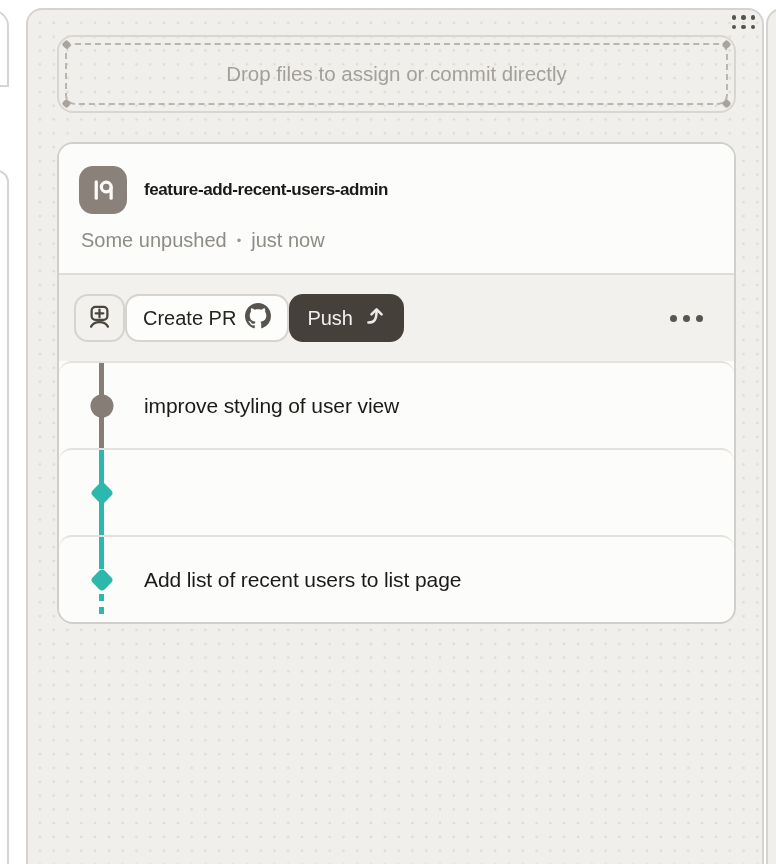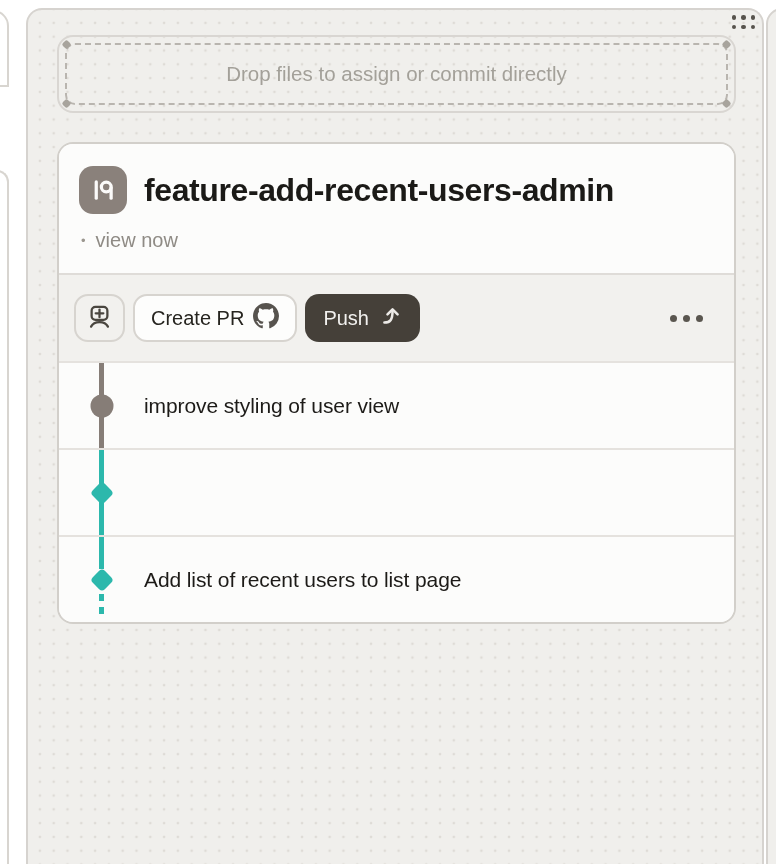--- a/index.html
+++ b/index.html
@@ -76,35 +76,35 @@
     overflow:hidden;
   }
   .card-header { padding:22px 20px 21px 20px; background:#fcfcfb; cursor:pointer; }
   .card-header-row { display:flex; align-items:center; }
   .branch-badge {
     width:48px; height:48px; flex:0 0 48px;
     background:#8a817b; border-radius:14px;
     display:flex; align-items:center; justify-content:center;
   }
   .branch-title {
-    margin-left:17px; font-size:32px; font-weight:700;
+    margin-left:17px; font-size:17px; font-weight:700;
     color:#1b1a17; letter-spacing:-0.4px;
     white-space:nowrap; overflow:hidden; text-overflow:ellipsis;
   }
   .card-subline {
     margin-top:15px; padding-left:2px;
     display:flex; align-items:center; gap:10px;
     color:#8f8b85; font-size:20px;
   }
   .subline-dot { font-size:13px; line-height:1; color:#9b978f; }
 
   
   .card-toolbar {
     height:88px; background:#f2f1ee; border-top:2px solid #dfdcd8;
-    display:flex; align-items:center; padding:0 27px 0 15px; gap:8px;
+    display:flex; align-items:center; padding:0 27px 0 15px; gap:0;
   }
   .tb-btn {
     height:48px; border:2px solid #d7d4cf; border-radius:14px;
     display:flex; align-items:center; justify-content:center;
     cursor:pointer; background:transparent;
     font-family:inherit;
   }
   .icon-btn { width:51px; }
   .create-pr-btn { background:#fdfdfc; padding:0 16px; gap:9px; font-size:20px; color:#26241f; font-weight:500; }
   .push-btn { background:#454039; border:none; padding:8px 18px; gap:11px; font-size:20px; color:#f2f1ef; font-weight:500; }
@@ -114,20 +114,21 @@
     background:none; border:none;
   }
   .menu-btn i { width:7px; height:7px; border-radius:50%; background:#5a564f; }
 
   
   .commit-row {
     position:relative; height:87px; background:#fcfcfb;
     border-top:2px solid #e5e2de;
     display:flex; align-items:center; padding-left:85px;
     cursor:pointer;
+    border-radius:13px;
   }
   .commit-title { font-size:21px; color:#1d1b18; letter-spacing:-0.1px; }
   .rail { position:absolute; left:40px; top:0; bottom:0; width:5px; background:var(--rail-color); }
   .rail-dotted { display:none; }
   .tail-dotted .rail { bottom:auto; height:32px; }
   .tail-dotted .rail-dotted {
     display:block; position:absolute; left:40px; width:5px;
     top:57px; bottom:2px;
     background:repeating-linear-gradient(to bottom, var(--rail-color) 0 7px, transparent 7px 13px);
   }
@@ -175,22 +176,23 @@
         <div class="branch-badge">
           <svg width="30" height="30" viewBox="0 0 24 24" fill="none" stroke="#fbfaf9" stroke-width="2.6" stroke-linecap="round">
             <line x1="6.6" y1="5.5" x2="6.6" y2="18.5"></line>
             <circle cx="14.6" cy="9.6" r="3.9"></circle>
             <line x1="18.5" y1="10.2" x2="18.5" y2="18.5"></line>
           </svg>
         </div>
         <div class="branch-title">feature-add-recent-users-admin</div>
       </div>
       <div class="card-subline">
+        <span>Some unpushed</span>
         <span class="subline-dot">•</span>
-        <span>view now</span>
+        <span>just now</span>
       </div>
     </div>
 
     <div class="card-toolbar">
 
       <button class="tb-btn icon-btn">
         <span>
           <svg width="27" height="27" viewBox="0 0 24 24" fill="none" stroke="#4a463f" stroke-width="2" stroke-linecap="round" stroke-linejoin="round">
             <rect x="5" y="3.5" width="14" height="11.5" rx="3.4"></rect>
             <line x1="8.6" y1="9.2" x2="15.4" y2="9.2"></line>

